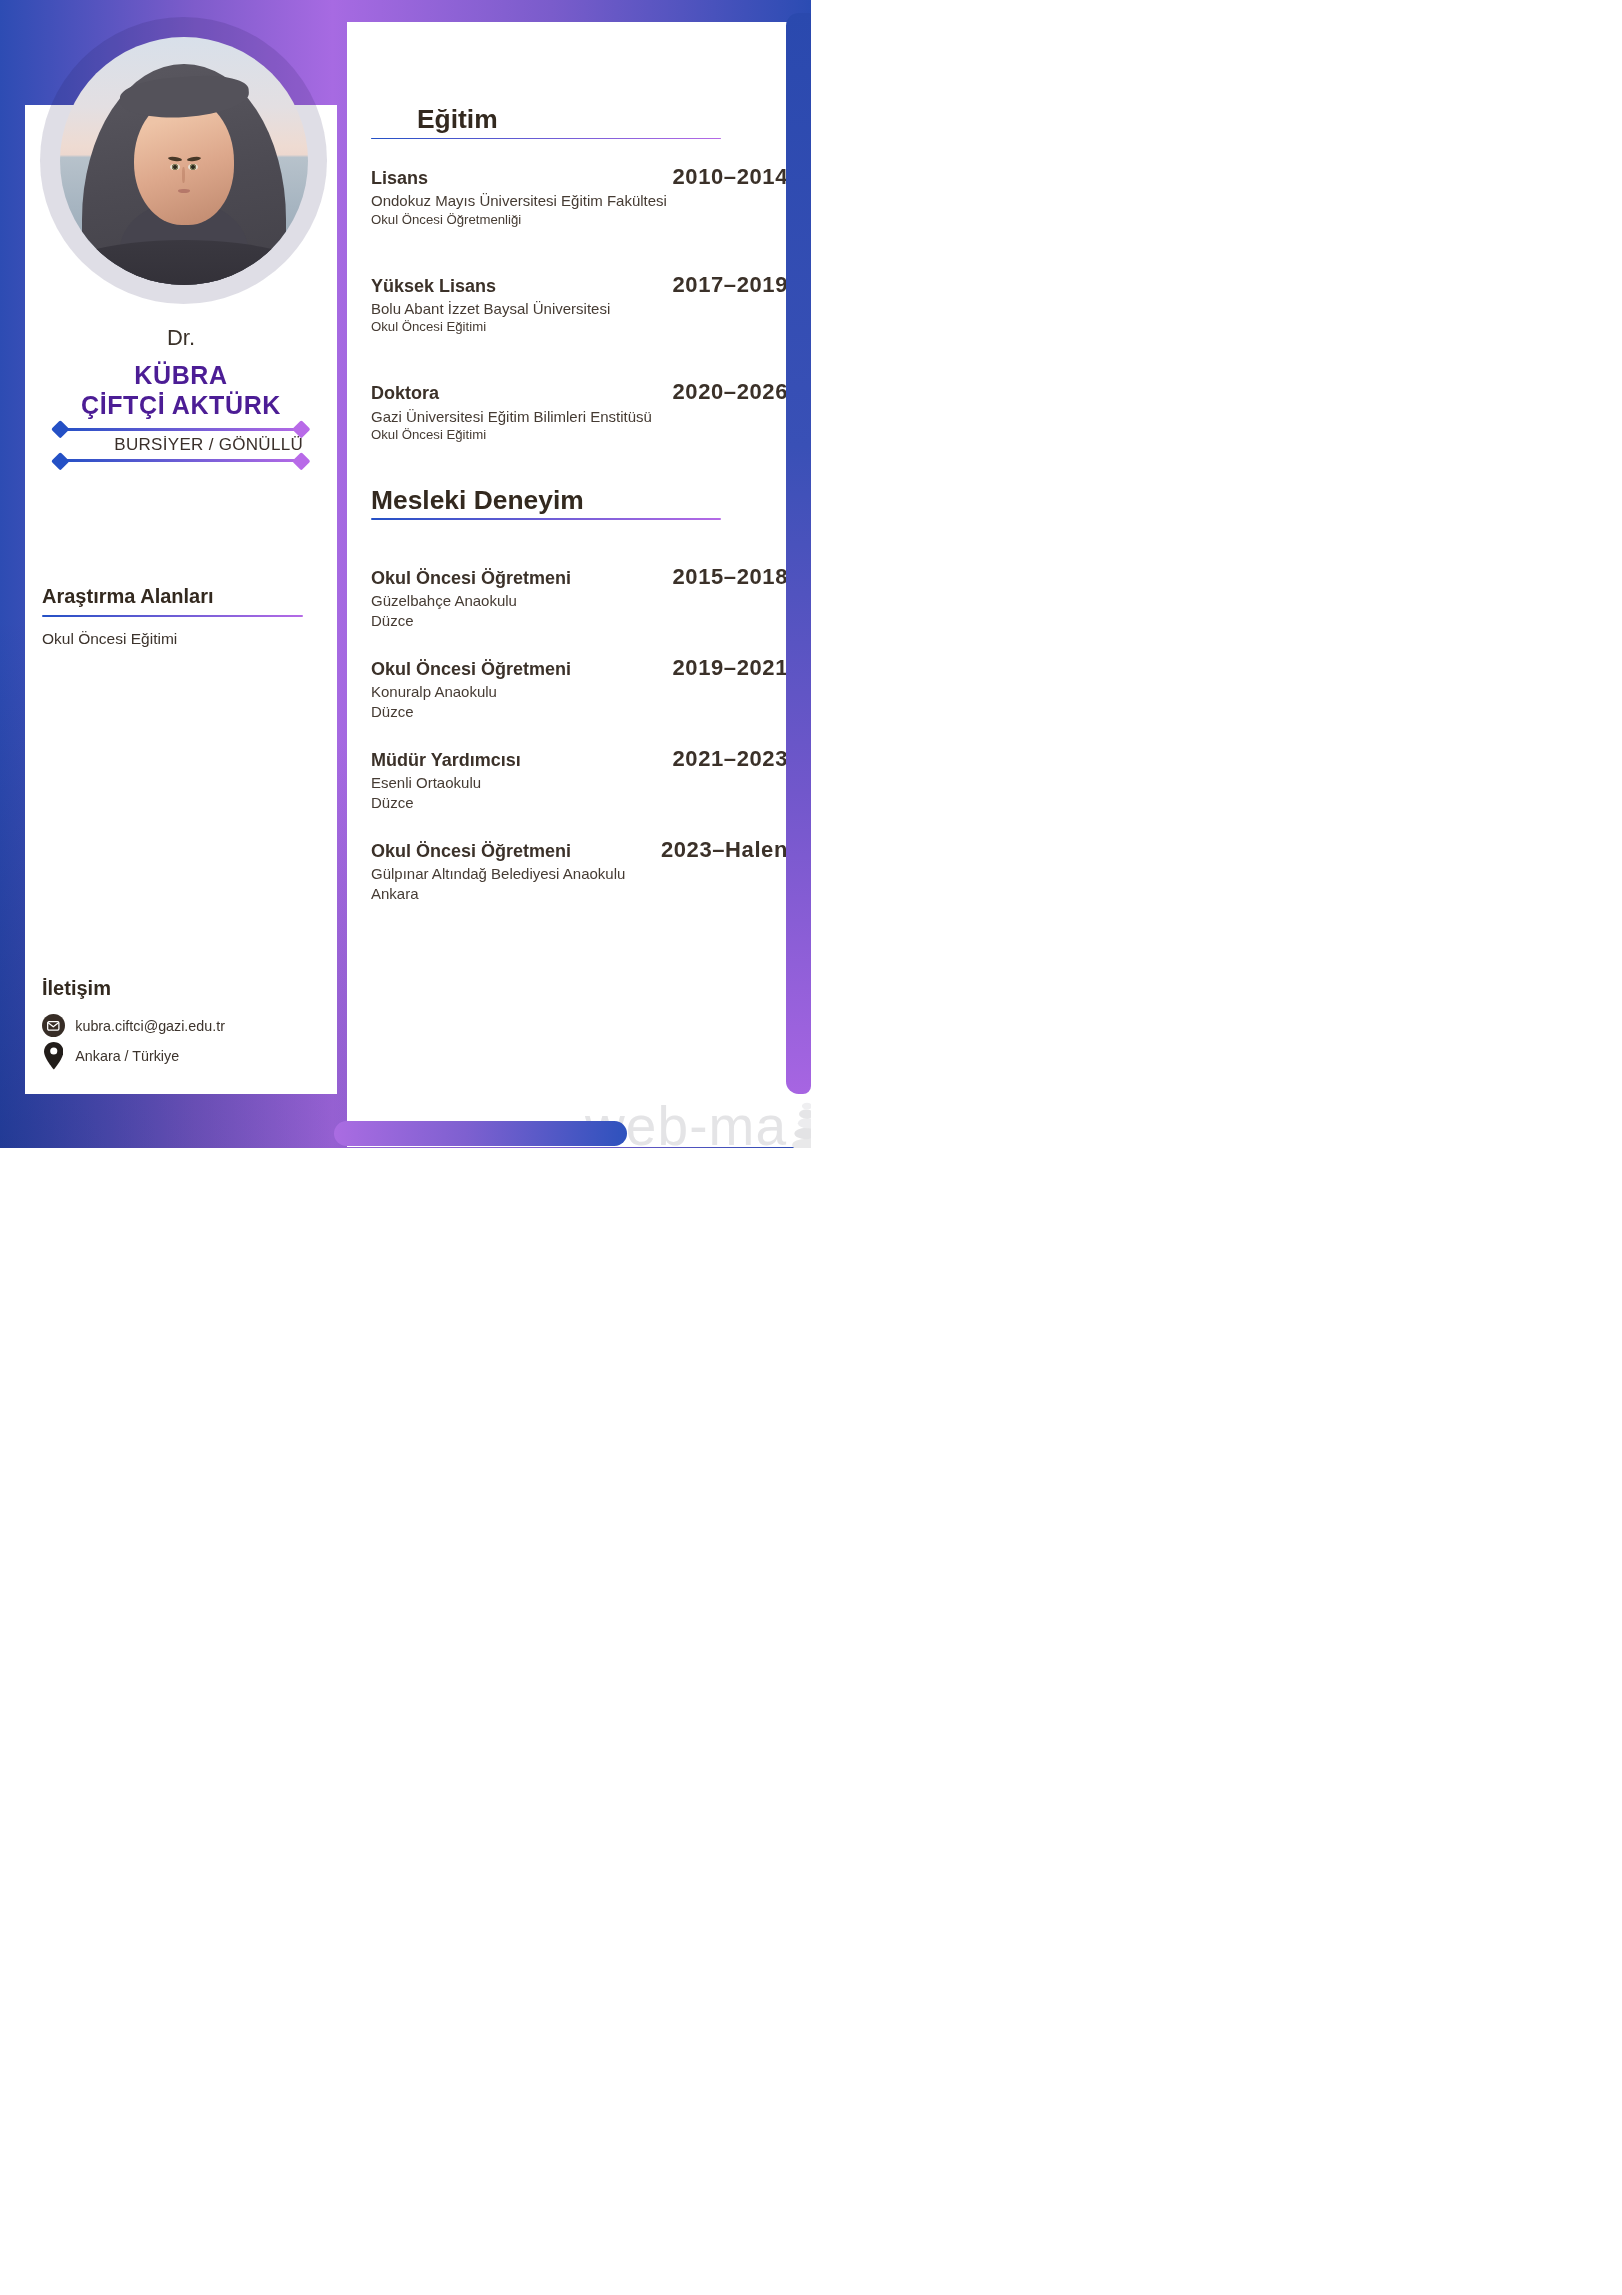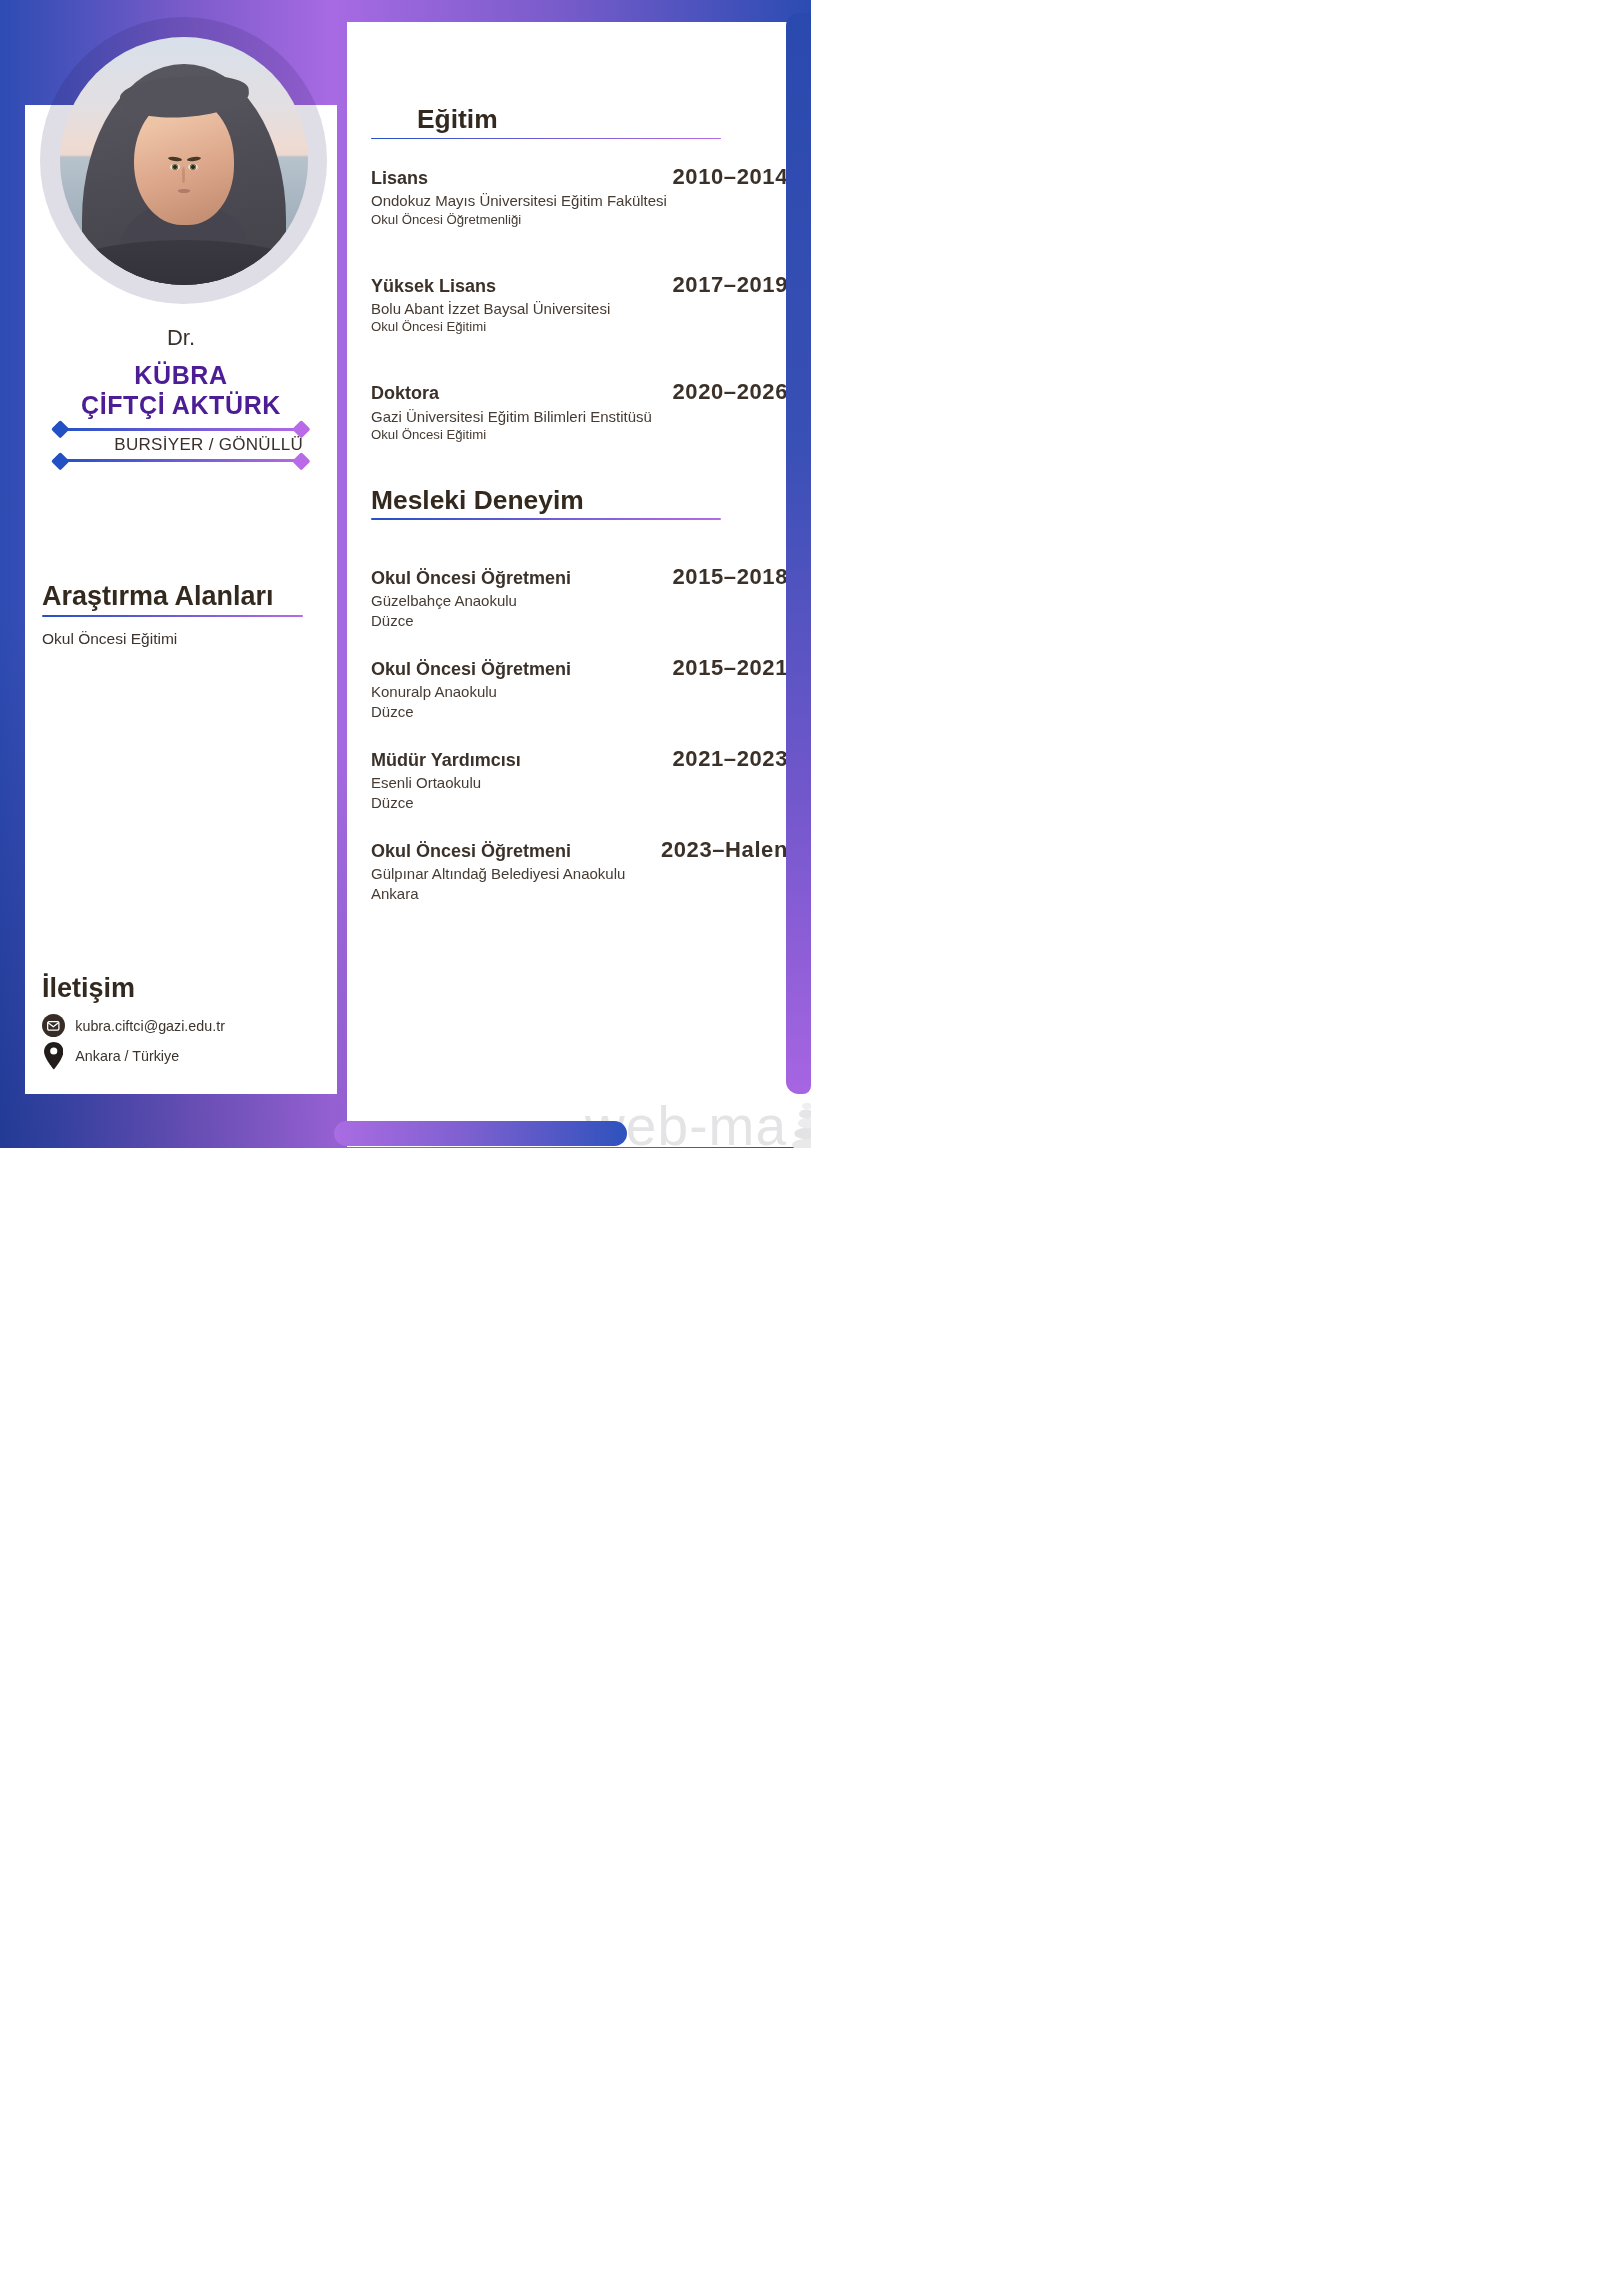--- a/index.html
+++ b/index.html
@@ -69,21 +69,21 @@
   .dr{margin-top:220px;text-align:center;font-size:22px;color:#3a3129;}
   .name{margin-top:9.2px;text-align:center;font-size:25px;line-height:30px;font-weight:700;
     color:#4c1d95;letter-spacing:0.6px;}
   .badge{width:244px;margin:7.5px auto 0;}
   .badge-line{position:relative;height:3.4px;border-radius:1.7px;
     background:linear-gradient(90deg,#2450c5,#b56ae6);}
   .diamond{position:absolute;top:50%;width:12.6px;height:12.6px;transform:translateY(-50%) rotate(45deg);border-radius:1.7px;}
   .diamond.left{left:-4.6px;background:#2450c5;}
   .diamond.right{right:-4.6px;background:#b86ae8;}
   .badge-text{margin:4px 0;text-align:right;font-size:17px;font-weight:400;color:#3a2f2a;letter-spacing:0.3px;}
-  .side-heading{font-size:27px;line-height:27.5px;font-weight:700;color:#33291f;}
+  .side-heading{font-size:20px;line-height:27.5px;font-weight:700;color:#33291f;}
   #research-heading{margin-top:121px;}
   .side-underline{margin-top:4px;height:1.7px;width:94%;border-radius:1.1px;
     background:linear-gradient(90deg,#2450c5,#b56ae6);}
   .research-item{margin-top:13.8px;font-size:15.5px;color:#3c332c;}
   #contact-heading{margin-top:327px;}
   .contact-row{display:flex;align-items:center;gap:10.3px;margin-top:6.9px;}
   .contact-row.first{margin-top:11.5px;}
   .ci{width:23px;height:23px;flex:0 0 23px;display:flex;align-items:center;justify-content:center;}
   .email-circle{width:23px;height:23px;border-radius:50%;background:#372d26;display:flex;align-items:center;justify-content:center;}
   .contact-text{font-size:14.3px;color:#3c332c;}
@@ -203,21 +203,21 @@
         <div class="row">
           <span class="entry-title">Okul Öncesi Öğretmeni</span>
           <span class="entry-years">2015–2018</span>
         </div>
         <div class="entry-sub1">Güzelbahçe Anaokulu</div>
         <div class="entry-sub2">Düzce</div>
       </div>
       <div class="entry">
         <div class="row">
           <span class="entry-title">Okul Öncesi Öğretmeni</span>
-          <span class="entry-years">2015–2021</span>
+          <span class="entry-years">2019–2021</span>
         </div>
         <div class="entry-sub1">Konuralp Anaokulu</div>
         <div class="entry-sub2">Düzce</div>
       </div>
       <div class="entry">
         <div class="row">
           <span class="entry-title">Müdür Yardımcısı</span>
           <span class="entry-years">2021–2023</span>
         </div>
         <div class="entry-sub1">Esenli Ortaokulu</div>

